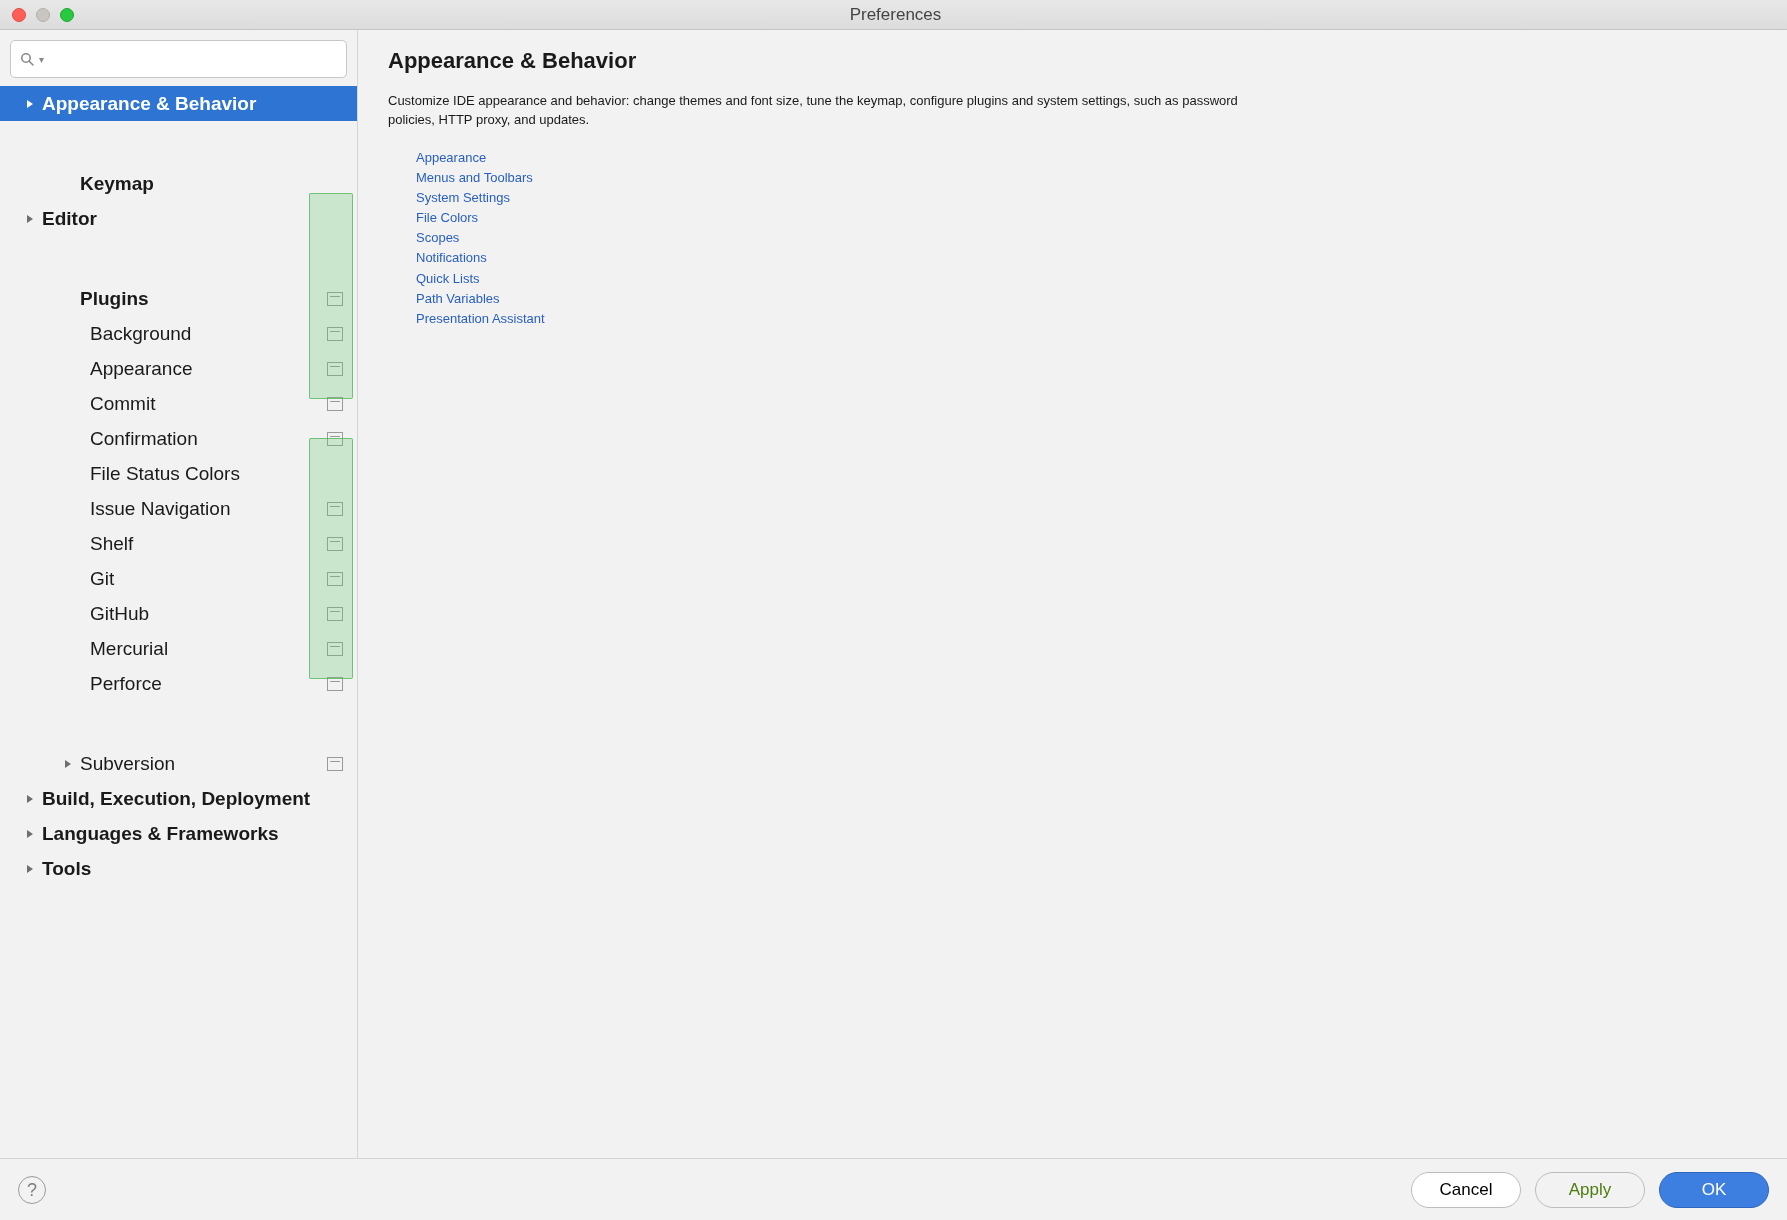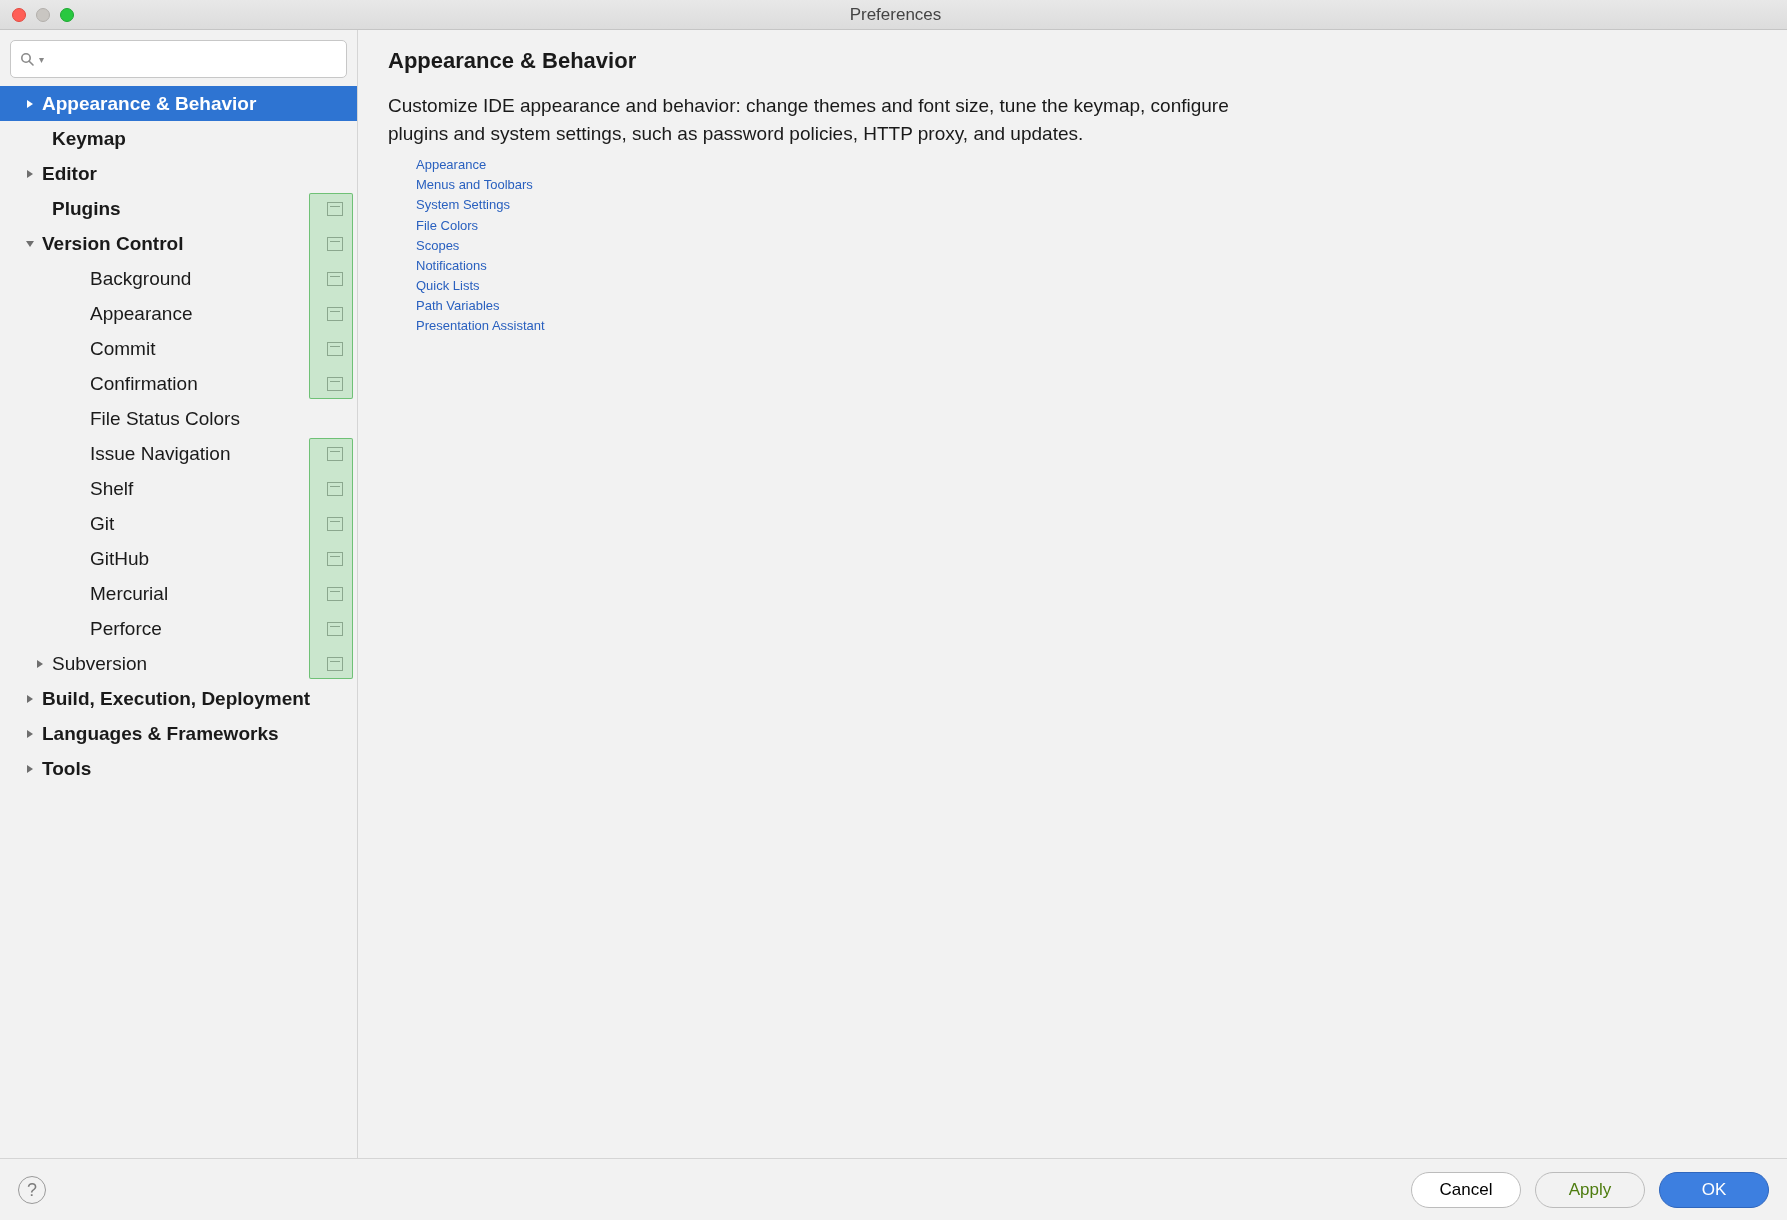--- a/index.html
+++ b/index.html
@@ -108,21 +108,21 @@
   .tree-row.selected .arrow { color: #fff; }
   .tree-row .label {
     margin-left: 4px;
     font-size: 19px;
   }
   .tree-row.bold .label { font-weight: 700; }
   .tree-row.selected {
     background: #2e74d2;
     color: #fff;
   }
-  .tree-row.indent1 { padding-left: 32px; }
+  .tree-row.indent1 { padding-left: 60px; margin-top: 45px; }
   .tree-row.indent2 { padding-left: 70px; }
 
   .project-icon {
     position: absolute;
     right: 14px;
     top: 50%;
     transform: translateY(-50%);
     width: 16px; height: 14px;
     border: 1.5px solid #9a9a9a;
     background: transparent;
@@ -152,23 +152,23 @@
     background: #f2f2f2;
     padding: 18px 30px;
     overflow-y: auto;
   }
   .content h1 {
     font-size: 22px;
     font-weight: 700;
     margin-bottom: 18px;
   }
   .content p.desc {
-    font-size: 19px;
+    font-size: 13px;
     line-height: 1.45;
-    margin-bottom: 8px;
+    margin-bottom: 18px;
     max-width: 900px;
   }
   .link-list {
     padding-left: 28px;
   }
   .link-list a {
     display: block;
     color: #2960bf;
     text-decoration: none;
     font-size: 13px;
@@ -264,29 +264,20 @@
               <path d="M2 1 L8 5 L2 9 Z" fill="currentColor"></path>
             </svg>
           </span>
           <span class="label">Editor</span>
         </div>
         <div class="tree-row bold indent1">
           <span class="arrow"></span>
           <span class="label">Plugins</span>
           <span class="project-icon"></span>
         </div>
-        <div class="tree-row bold">
-          <span class="arrow">
-            <svg width="10" height="10" viewBox="0 0 10 10">
-              <path d="M1 2 L9 2 L5 8 Z" fill="currentColor"></path>
-            </svg>
-          </span>
-          <span class="label">Version Control</span>
-          <span class="project-icon"></span>
-        </div>
         <div class="tree-row indent2">
           <span class="arrow"></span>
           <span class="label">Background</span>
           <span class="project-icon"></span>
         </div>
         <div class="tree-row indent2">
           <span class="arrow"></span>
           <span class="label">Appearance</span>
           <span class="project-icon"></span>
         </div>

